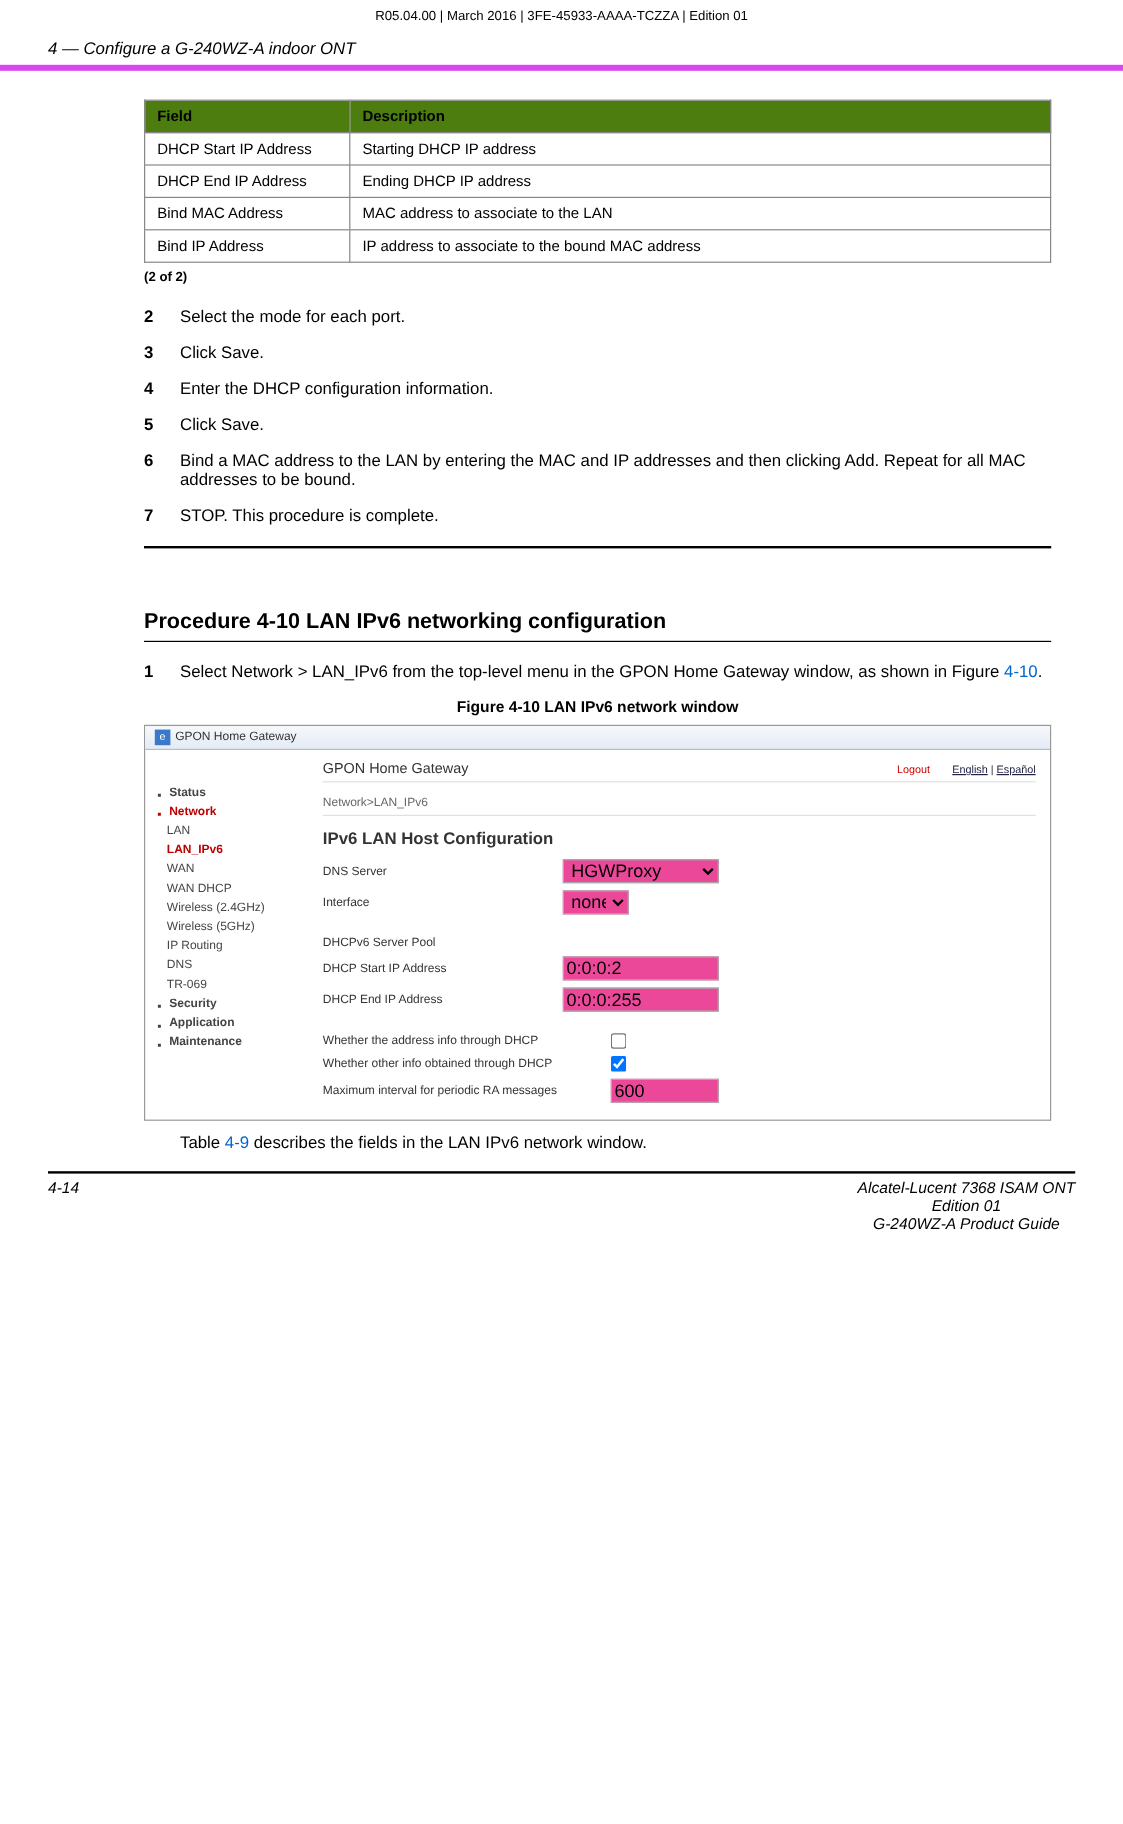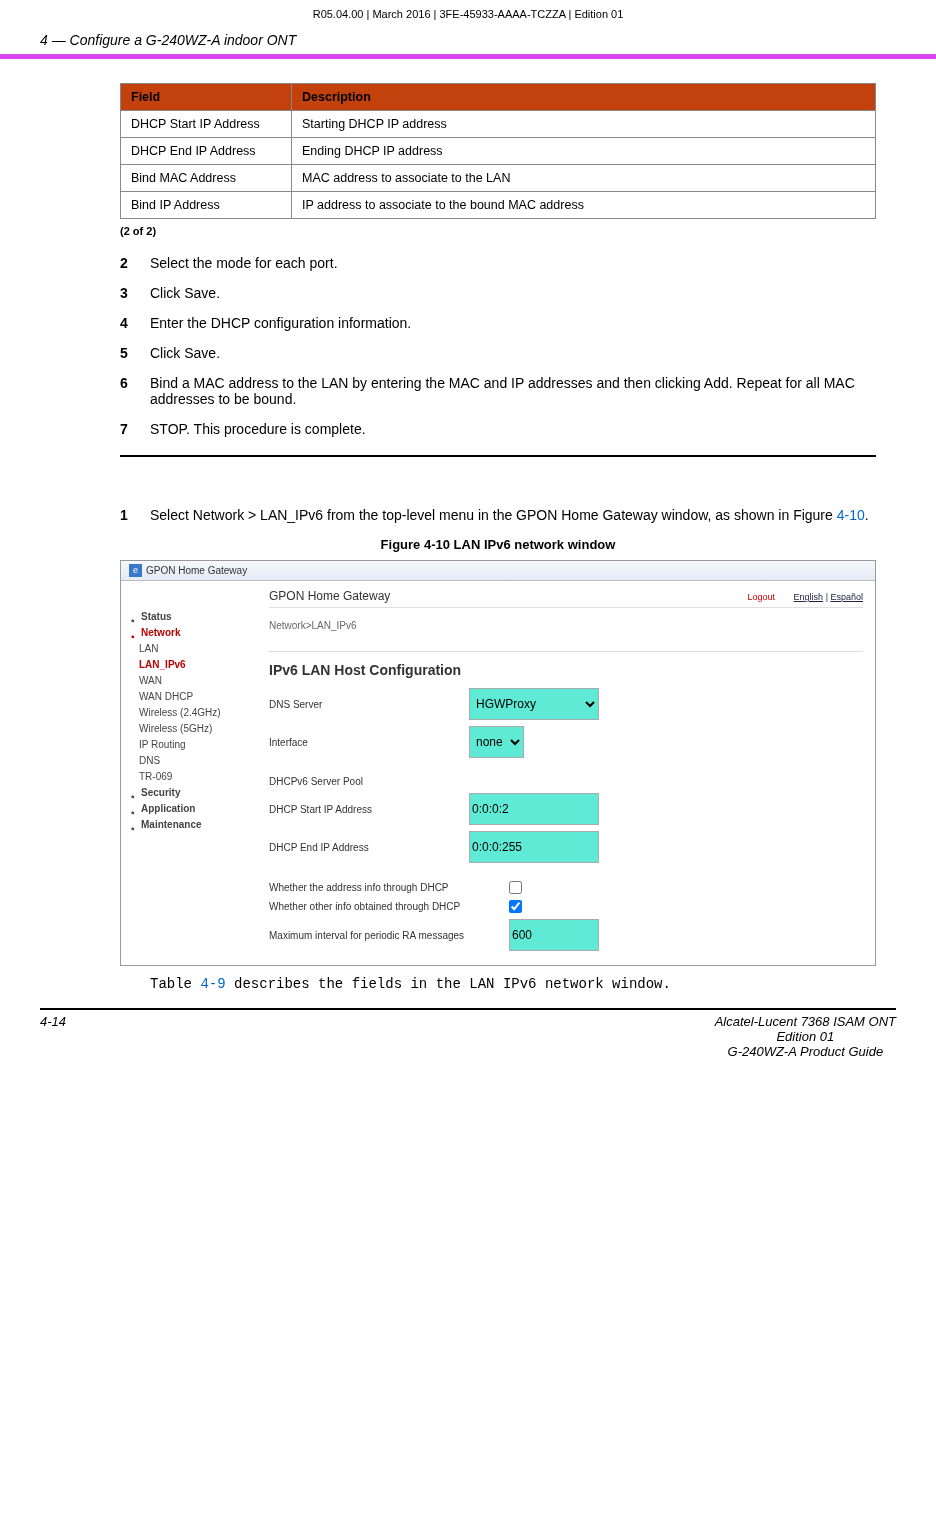--- a/index.html
+++ b/index.html
@@ -30,21 +30,21 @@
       width: 100%;
       font-size: 12.5px;
     }
     table.fields th, table.fields td {
       border: 1px solid #888;
       padding: 6px 10px;
       text-align: left;
       vertical-align: top;
     }
     table.fields th {
-      background: #c2410c;
+      background: #4d7c0f;
       font-weight: bold;
     }
     table.fields th:first-child, table.fields td:first-child {
       width: 150px;
     }
     .page-note {
       font-size: 11px;
       font-weight: bold;
       margin: 6px 0 18px 0;
     }
@@ -154,21 +154,21 @@
       color: #c00;
       margin-right: 16px;
     }
     .ss-links .langs {
       color: #224;
       text-decoration: underline;
     }
     .ss-breadcrumb {
       color: #666;
       font-size: 10px;
-      padding: 8px 0 20px 0;
+      padding: 8px 0 4px 0;
       border-bottom: 1px solid #e0e0e0;
       margin-bottom: 10px;
     }
     .ss-section-title {
       font-weight: bold;
       font-size: 14px;
       margin-bottom: 10px;
     }
     .ss-row {
       display: flex;
@@ -176,44 +176,43 @@
       margin-bottom: 6px;
       font-size: 10px;
     }
     .ss-row .lbl {
       width: 200px;
     }
     .ss-row .ctrl {
       width: 130px;
     }
     .ss-row select, .ss-row input[type=text] {
-      font-size: 12px;
+      font-size: 15px;
       width: 100%;
       box-sizing: border-box;
       border: 1px solid #aaa;
       padding: 0 2px;
-      height: 32px;
-      background: #5eead4;
+      height: 20px;
+      background: #ec4899;
     }
     .ss-row select.narrow {
       width: 55px;
     }
     .ss-row select.med {
       width: 105px;
     }
     .ss-row input[type=checkbox] {
       margin: 0;
     }
     .ss-spacer {
       height: 12px;
     }
     .body-text {
       font-size: 14px;
       margin: 10px 0;
-      font-family: Liberation Mono, monospace;
     }
     .footer {
       border-top: 2px solid #000;
       margin: 16px 40px 0 40px;
       padding-top: 4px;
       display: flex;
       justify-content: space-between;
       font-style: italic;
       font-size: 13px;
       gap: 20px;
@@ -286,20 +285,21 @@
     <div class="step-num">6</div>
     <div class="step-text">Bind a MAC address to the LAN by entering the MAC and IP addresses and then clicking Add. Repeat for all MAC addresses to be bound.</div>
   </div>
   <div class="step">
     <div class="step-num">7</div>
     <div class="step-text">STOP. This procedure is complete.</div>
   </div>
 
   <div class="proc-divider-thick"></div>
 
+  <div class="proc-heading">Procedure 4-10  LAN IPv6 networking configuration</div>
 
   <div class="step">
     <div class="step-num">1</div>
     <div class="step-text">
       <span>Select Network &gt; LAN_IPv6 from the top-level menu in the GPON Home Gateway window, as shown in Figure </span><span class="link">4-10</span><span>.</span>
     </div>
   </div>
 
   <div class="fig-caption">Figure 4-10  LAN IPv6 network window</div>
 

